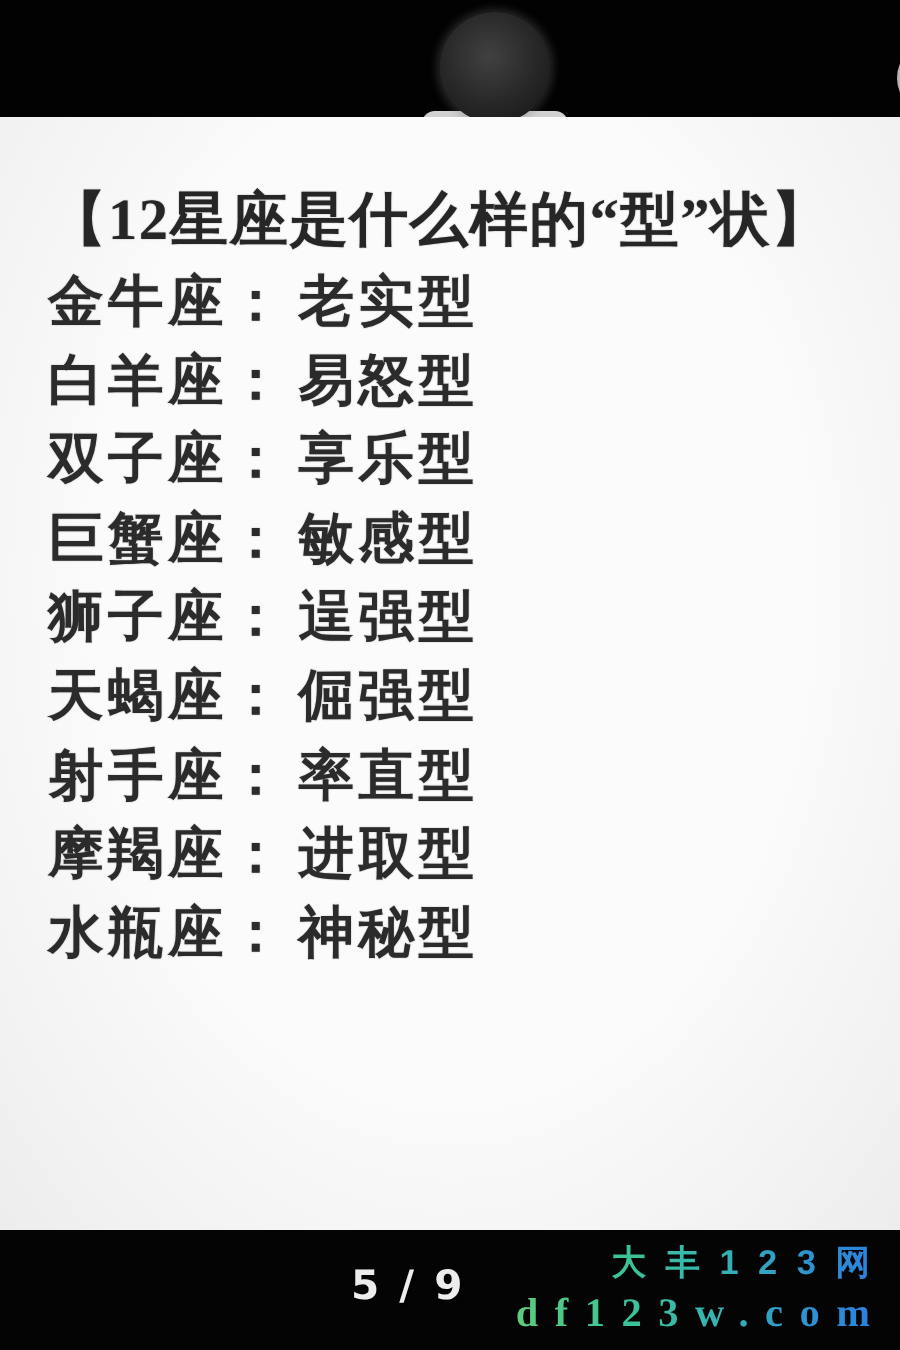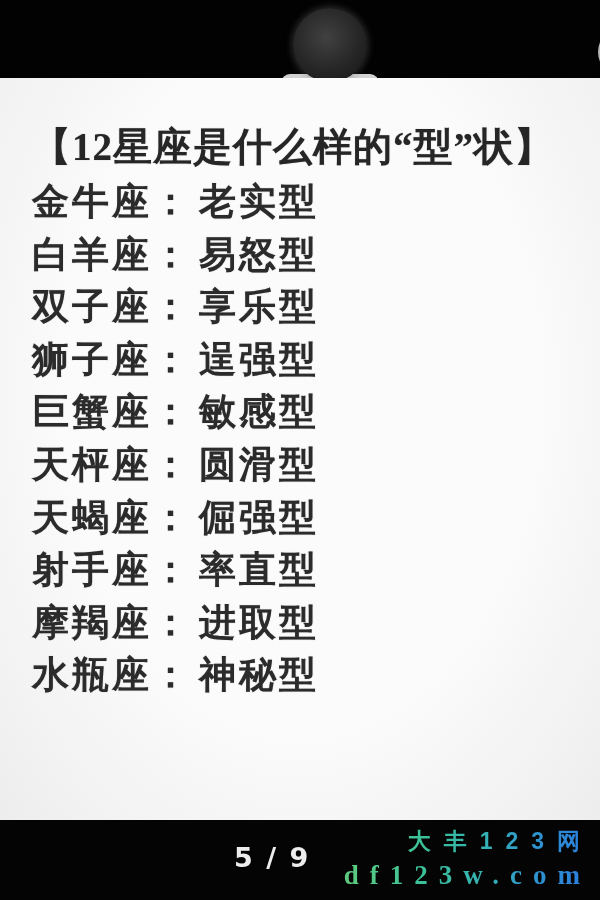--- a/index.html
+++ b/index.html
@@ -150,27 +150,24 @@
       <div class="zrow">
         <span class="zsign">金牛座</span><span class="zcolon">：</span><span class="ztype">老实型</span>
       </div>
       <div class="zrow">
         <span class="zsign">白羊座</span><span class="zcolon">：</span><span class="ztype">易怒型</span>
       </div>
       <div class="zrow">
         <span class="zsign">双子座</span><span class="zcolon">：</span><span class="ztype">享乐型</span>
       </div>
       <div class="zrow">
-        <span class="zsign">狮子座</span><span class="zcolon">：</span><span class="ztype">逞强型</span>
-      </div>
-      <div class="zrow">
         <span class="zsign">巨蟹座</span><span class="zcolon">：</span><span class="ztype">敏感型</span>
       </div>
       <div class="zrow">
-        <span class="zsign">天枰座</span><span class="zcolon">：</span><span class="ztype">圆滑型</span>
+        <span class="zsign">狮子座</span><span class="zcolon">：</span><span class="ztype">逞强型</span>
       </div>
       <div class="zrow">
         <span class="zsign">天蝎座</span><span class="zcolon">：</span><span class="ztype">倔强型</span>
       </div>
       <div class="zrow">
         <span class="zsign">射手座</span><span class="zcolon">：</span><span class="ztype">率直型</span>
       </div>
       <div class="zrow">
         <span class="zsign">摩羯座</span><span class="zcolon">：</span><span class="ztype">进取型</span>
       </div>

